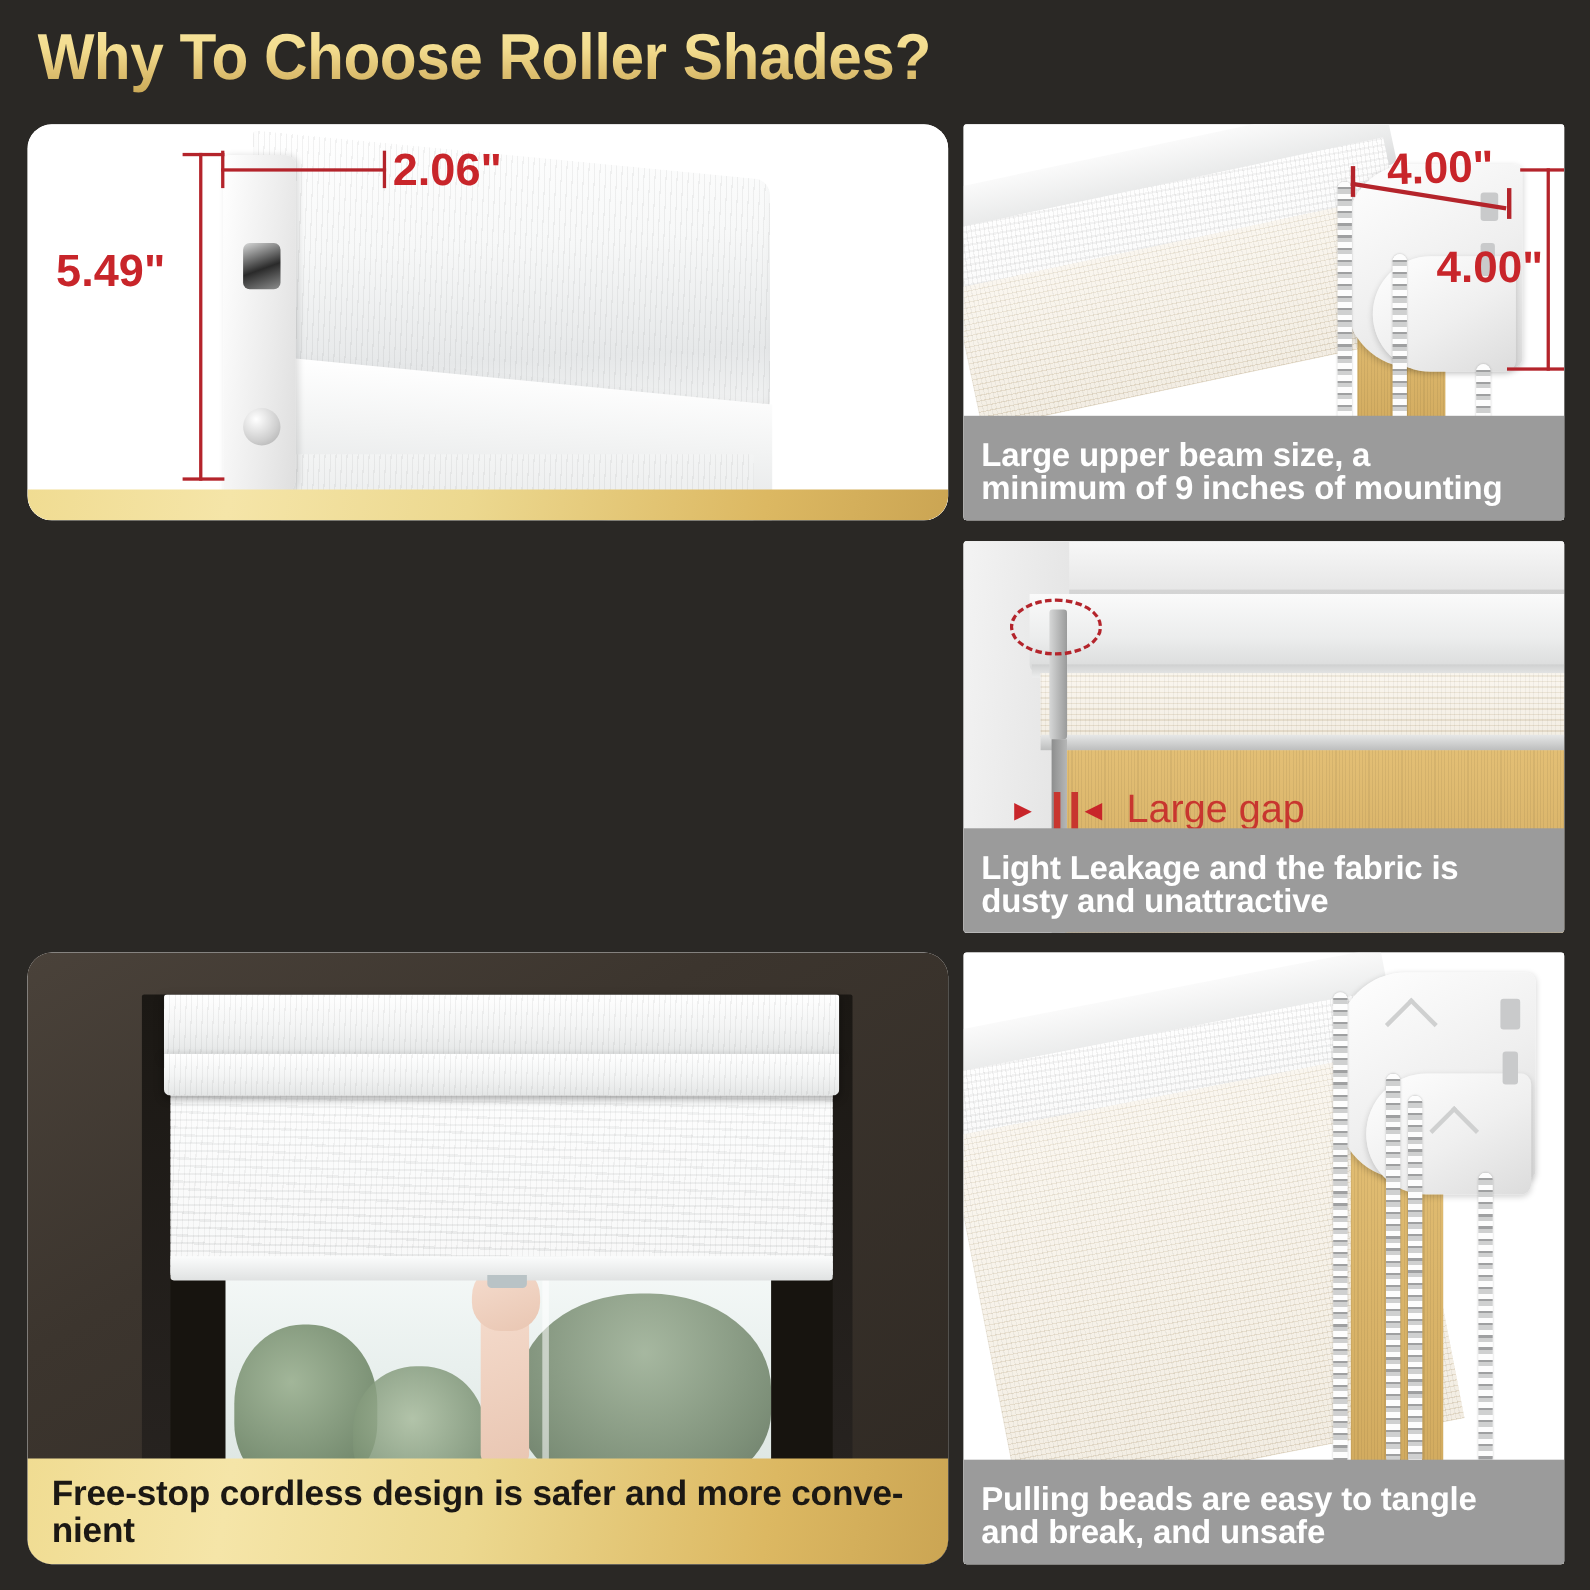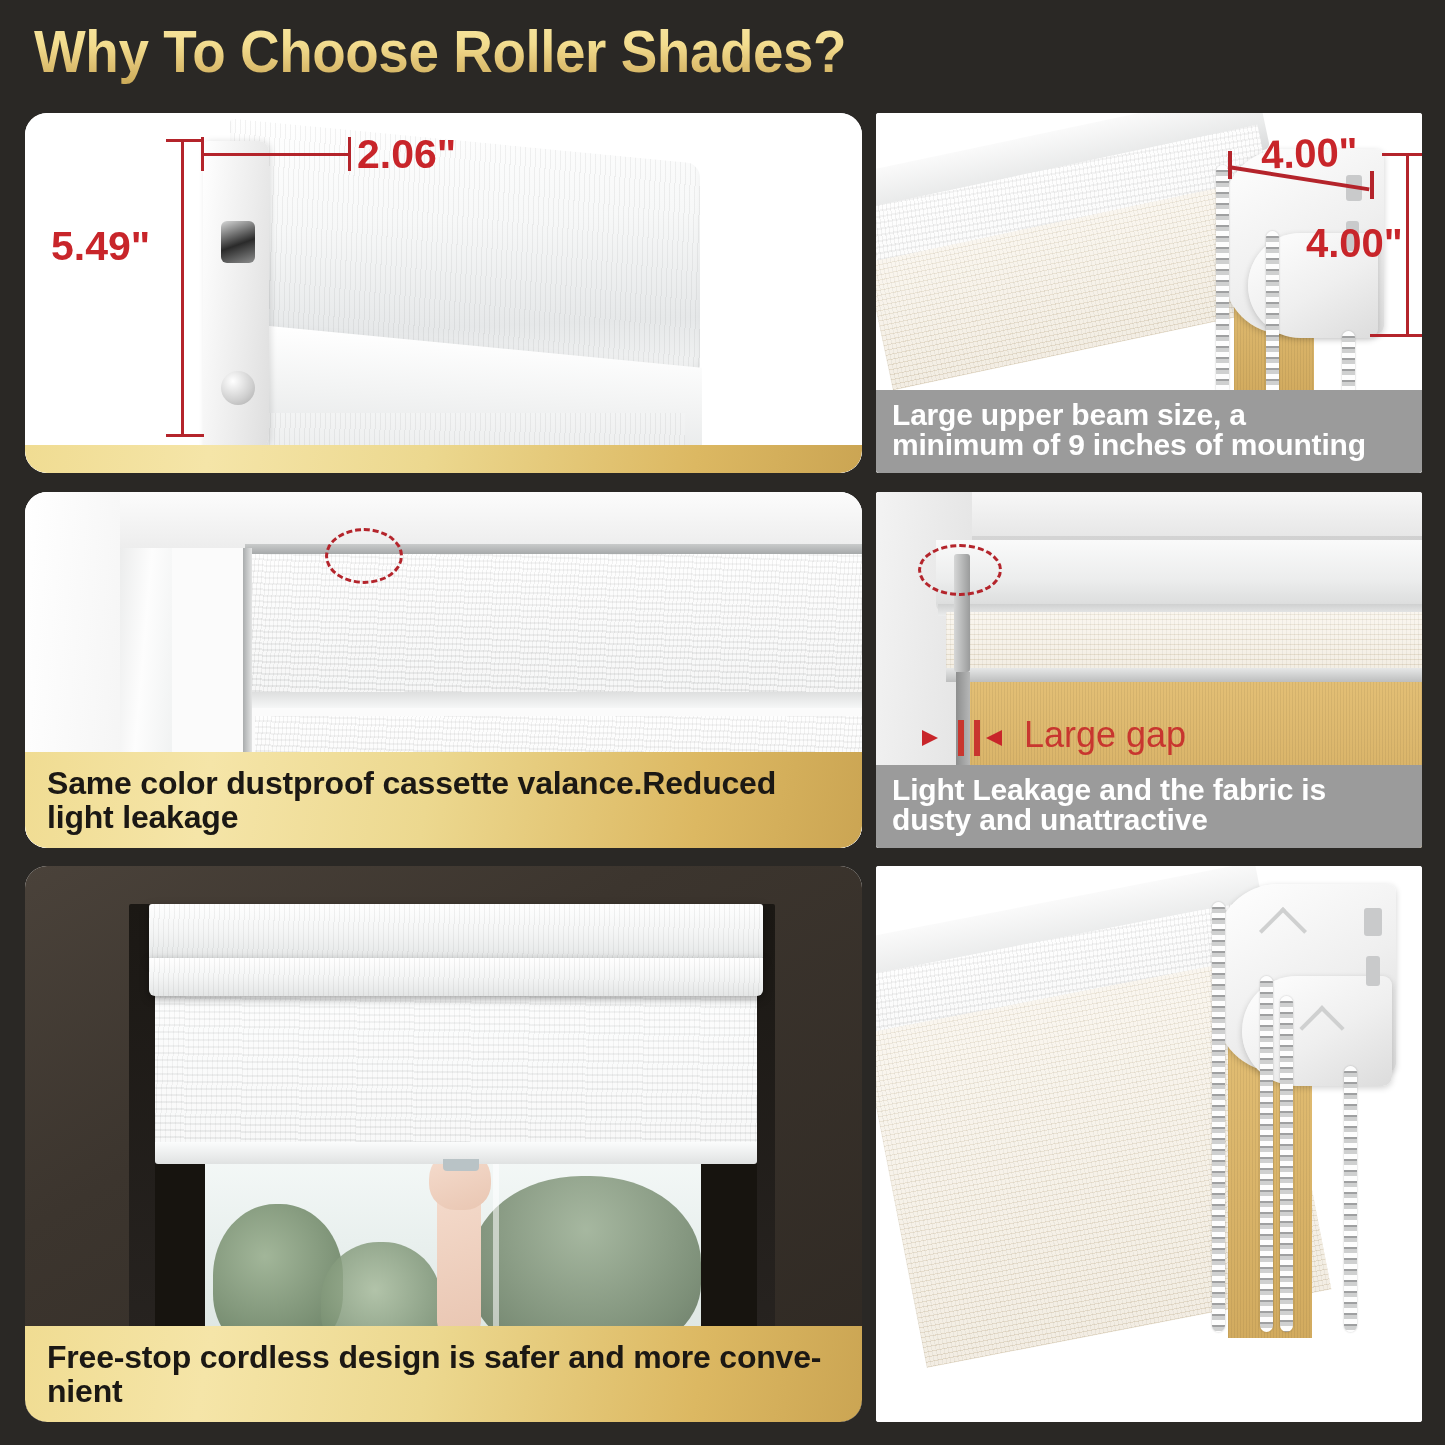--- a/index.html
+++ b/index.html
@@ -43,21 +43,21 @@
   .cap.gold{
     background:linear-gradient(100deg,#f0dc92 0%,#f5e5a8 22%,#ecd88f 48%,#dcb862 80%,#cba553 100%);
     color:#1b1814;
     border-bottom-left-radius:22px;border-bottom-right-radius:22px;
     font-size:32px;
     letter-spacing:-0.2px;
   }
   .cap.gray{
     background:#9b9b9b;color:#fff;
     font-size:30px;
-    padding:10px 14px 12px 16px;
+    padding:22px 14px 12px 16px;
     line-height:1.02;
     letter-spacing:-0.2px;
   }
   .cap span{display:block;}
 
   
   .wt{ 
     background:
       repeating-linear-gradient(95deg,rgba(0,0,0,.05) 0 1px,rgba(0,0,0,0) 1px 4px),
       repeating-linear-gradient(2deg,rgba(0,0,0,.035) 0 2px,rgba(255,255,255,.5) 2px 6px),
@@ -230,41 +230,20 @@
       <div class="dimline" style="left:494px;top:221px;width:52px;height:3px;"></div>
       <div class="dimtxt" style="left:430px;top:108px;font-size:40px;">4.00"</div>
     </div>
 
     <div class="cap gray">
       <span>Large upper beam size, a</span>
       <span>minimum of 9 inches of mounting</span>
     </div>
   </div>
 
-  <div class="panel left" style="left:25px;top:492px;width:837px;height:356px;">
-    <div class="photo" style="background:#fbfbfb;">
-      <div class="p3-frameL"></div>
-      <div class="p3-moldL"></div>
-      <div class="p3-moldT"></div>
-
-      <div style="position:absolute;left:220px;top:52px;right:0;height:12px;background:linear-gradient(180deg,#c9cbcb,#9fa2a3);"></div>
-      <div class="wt" style="position:absolute;left:222px;top:62px;right:0;height:150px;"></div>
-      <div style="position:absolute;left:222px;top:200px;right:0;height:16px;background:linear-gradient(180deg,#dedfdf,#f6f7f7);"></div>
-      <div class="wt" style="position:absolute;left:230px;top:224px;right:0;bottom:0;"></div>
-      <div style="position:absolute;left:218px;top:56px;width:9px;bottom:0;background:linear-gradient(90deg,#a9acad,#e3e4e4);"></div>
-
-      <div class="dashcircle" style="left:300px;top:36px;width:72px;height:50px;"></div>
-
-    </div>
-
-    <div class="cap gold">
-      <span>Same color dustproof cassette valance.Reduced</span>
-      <span>light leakage</span>
-    </div>
-  </div>
 
   <div class="panel right" style="left:876px;top:492px;width:546px;height:356px;">
     <div class="photo">
       <div class="p4-bg"></div>
       <div style="position:absolute;left:0;top:0;right:0;height:44px;background:linear-gradient(180deg,#f7f7f7,#e7e7e7);"></div>
       <div class="p4-wall"></div>
 
       <div class="p4-head" style="left:60px;top:48px;right:0;height:72px;border-radius:0 0 8px 8px;"></div>
       <div style="position:absolute;left:62px;top:112px;right:0;height:12px;background:linear-gradient(180deg,#cfd0d0,#eceded);"></div>
 
@@ -341,15 +320,19 @@
       <div style="position:absolute;left:430px;top:146px;width:28px;height:28px;border-left:4px solid #cfd0d0;border-top:4px solid #cfd0d0;transform:rotate(45deg);"></div>
       <div style="position:absolute;left:488px;top:42px;width:18px;height:28px;background:#c9cacb;border-radius:3px;"></div>
       <div style="position:absolute;left:490px;top:90px;width:14px;height:30px;background:#c9cacb;border-radius:3px;"></div>
 
       <div class="bead" style="left:336px;top:36px;height:430px;"></div>
       <div class="bead" style="left:384px;top:110px;height:356px;"></div>
       <div class="bead" style="left:404px;top:130px;height:336px;"></div>
       <div class="bead" style="left:468px;top:200px;height:266px;"></div>
     </div>
 
+    <div class="cap gray">
+      <span>Pulling beads are easy to tangle</span>
+      <span>and break, and unsafe</span>
+    </div>
   </div>
 
 </div>
 
 </body></html>

